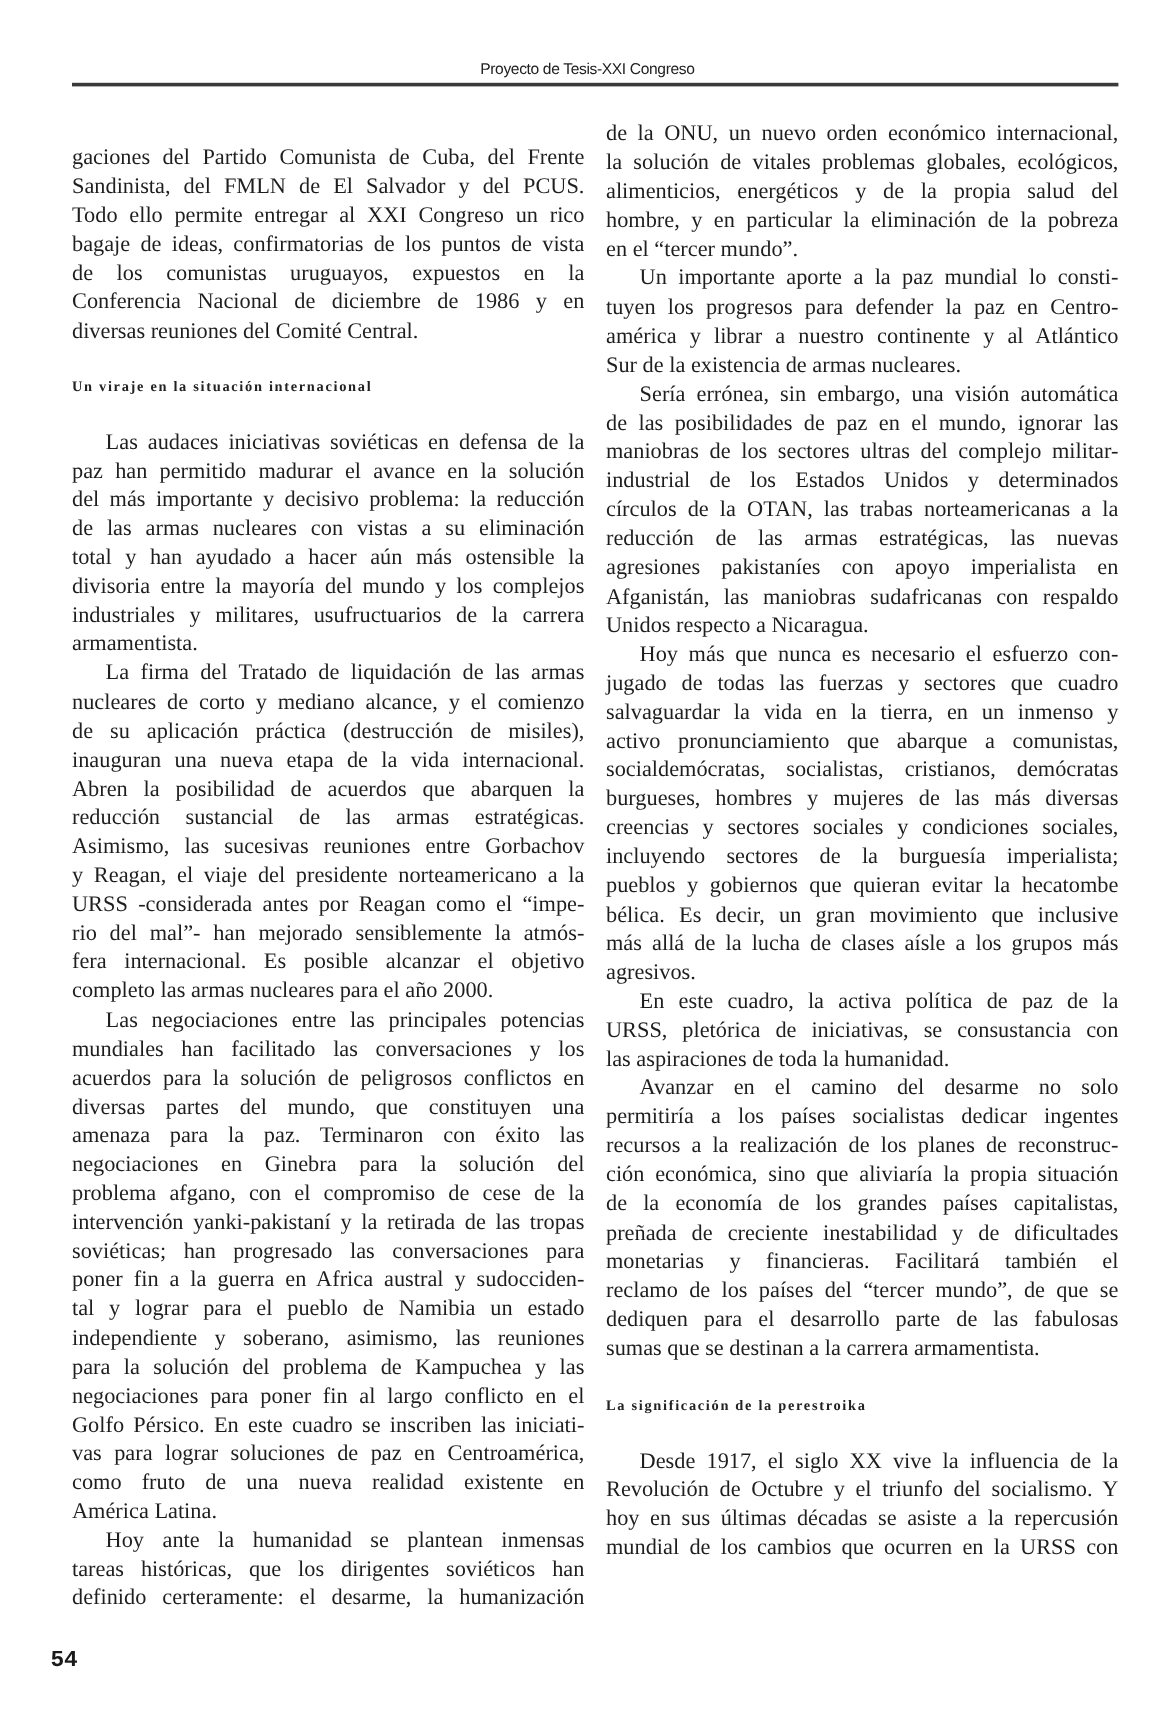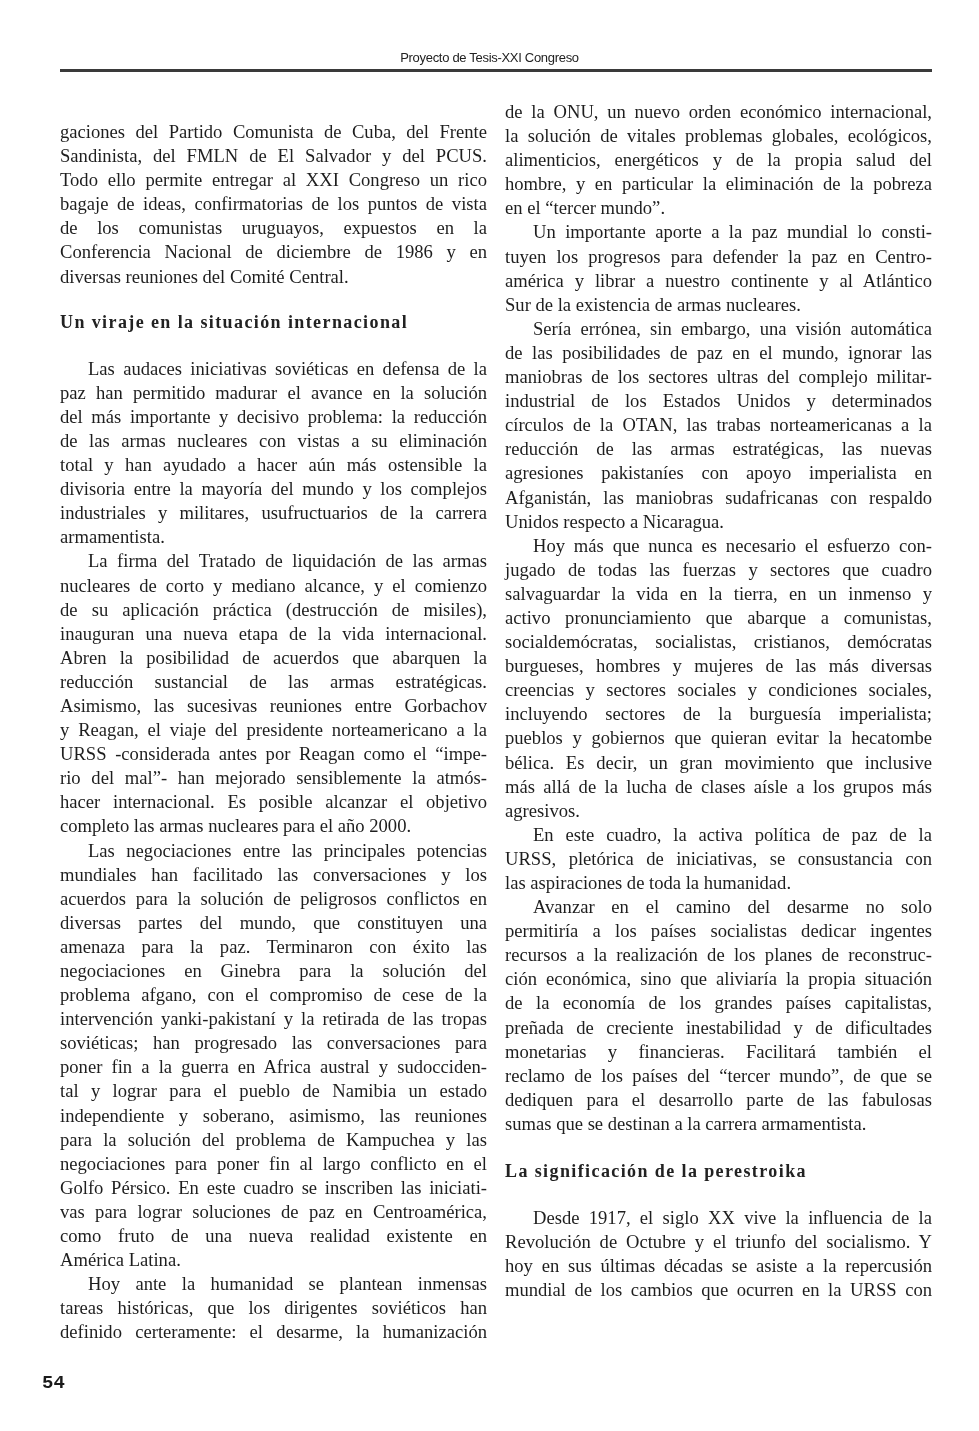--- a/index.html
+++ b/index.html
@@ -7,21 +7,21 @@
   .header { position:absolute; top:50px; left:0; width:979px; text-align:center;
     font-family:"Liberation Sans", sans-serif; font-size:13px; color:#222; letter-spacing:-0.3px; }
   .rule { position:absolute; top:69px; left:60px; width:872px; height:3px; background:#3a3a3a; }
   .col { position:absolute; width:427px; font-family:"Liberation Serif", serif; font-size:18.6px; color:#1e1e1e; }
   .col.left { left:60px; top:100px;margin-top:20px; }
   .col.right { left:505px; top:100px; }
   .line { height:24.1px; line-height:24.1px; white-space:nowrap; text-align:justify; text-align-last:justify; overflow:visible; }
   .line.last { text-align-last:left; }
   .line.indent { padding-left:28px; }
   .gap { height:22px; }
-  .heading { font-family:"Liberation Serif", serif; font-weight:bold; font-size:18px; letter-spacing:1.4px;
+  .heading { font-family:"Liberation Serif", serif; font-weight:bold; font-size:12px; letter-spacing:1.4px;
     height:26px; line-height:26px; white-space:nowrap; color:#222; }
   .pagenum { position:absolute; left:42px; top:1372px; font-family:Liberation Mono, monospace;
     font-weight:bold; font-size:19px; color:#1a1a1a; }
 </style>
 </head>
 <body>
 
 <div class="header">Proyecto de Tesis-XXI Congreso</div>
 <div class="rule"></div>
 
@@ -52,21 +52,21 @@
       <div class="line indent">La firma del Tratado de liquidación de las armas</div>
       <div class="line">nucleares de corto y mediano alcance, y el comienzo</div>
       <div class="line">de su aplicación práctica (destrucción de misiles),</div>
       <div class="line">inauguran una nueva etapa de la vida internacional.</div>
       <div class="line">Abren la posibilidad de acuerdos que abarquen la</div>
       <div class="line">reducción sustancial de las armas estratégicas.</div>
       <div class="line">Asimismo, las sucesivas reuniones entre Gorbachov</div>
       <div class="line">y Reagan, el viaje del presidente norteamericano a la</div>
       <div class="line">URSS -considerada antes por Reagan como el “impe-</div>
       <div class="line">rio del mal”- han mejorado sensiblemente la atmós-</div>
-      <div class="line">hacer internacional. Es posible alcanzar el objetivo</div>
+      <div class="line">fera internacional. Es posible alcanzar el objetivo</div>
       <div class="line last">completo las armas nucleares para el año 2000.</div>
     </div>
   <div>
       <div class="line indent">Las negociaciones entre las principales potencias</div>
       <div class="line">mundiales han facilitado las conversaciones y los</div>
       <div class="line">acuerdos para la solución de peligrosos conflictos en</div>
       <div class="line">diversas partes del mundo, que constituyen una</div>
       <div class="line">amenaza para la paz. Terminaron con éxito las</div>
       <div class="line">negociaciones en Ginebra para la solución del</div>
       <div class="line">problema afgano, con el compromiso de cese de la</div>

